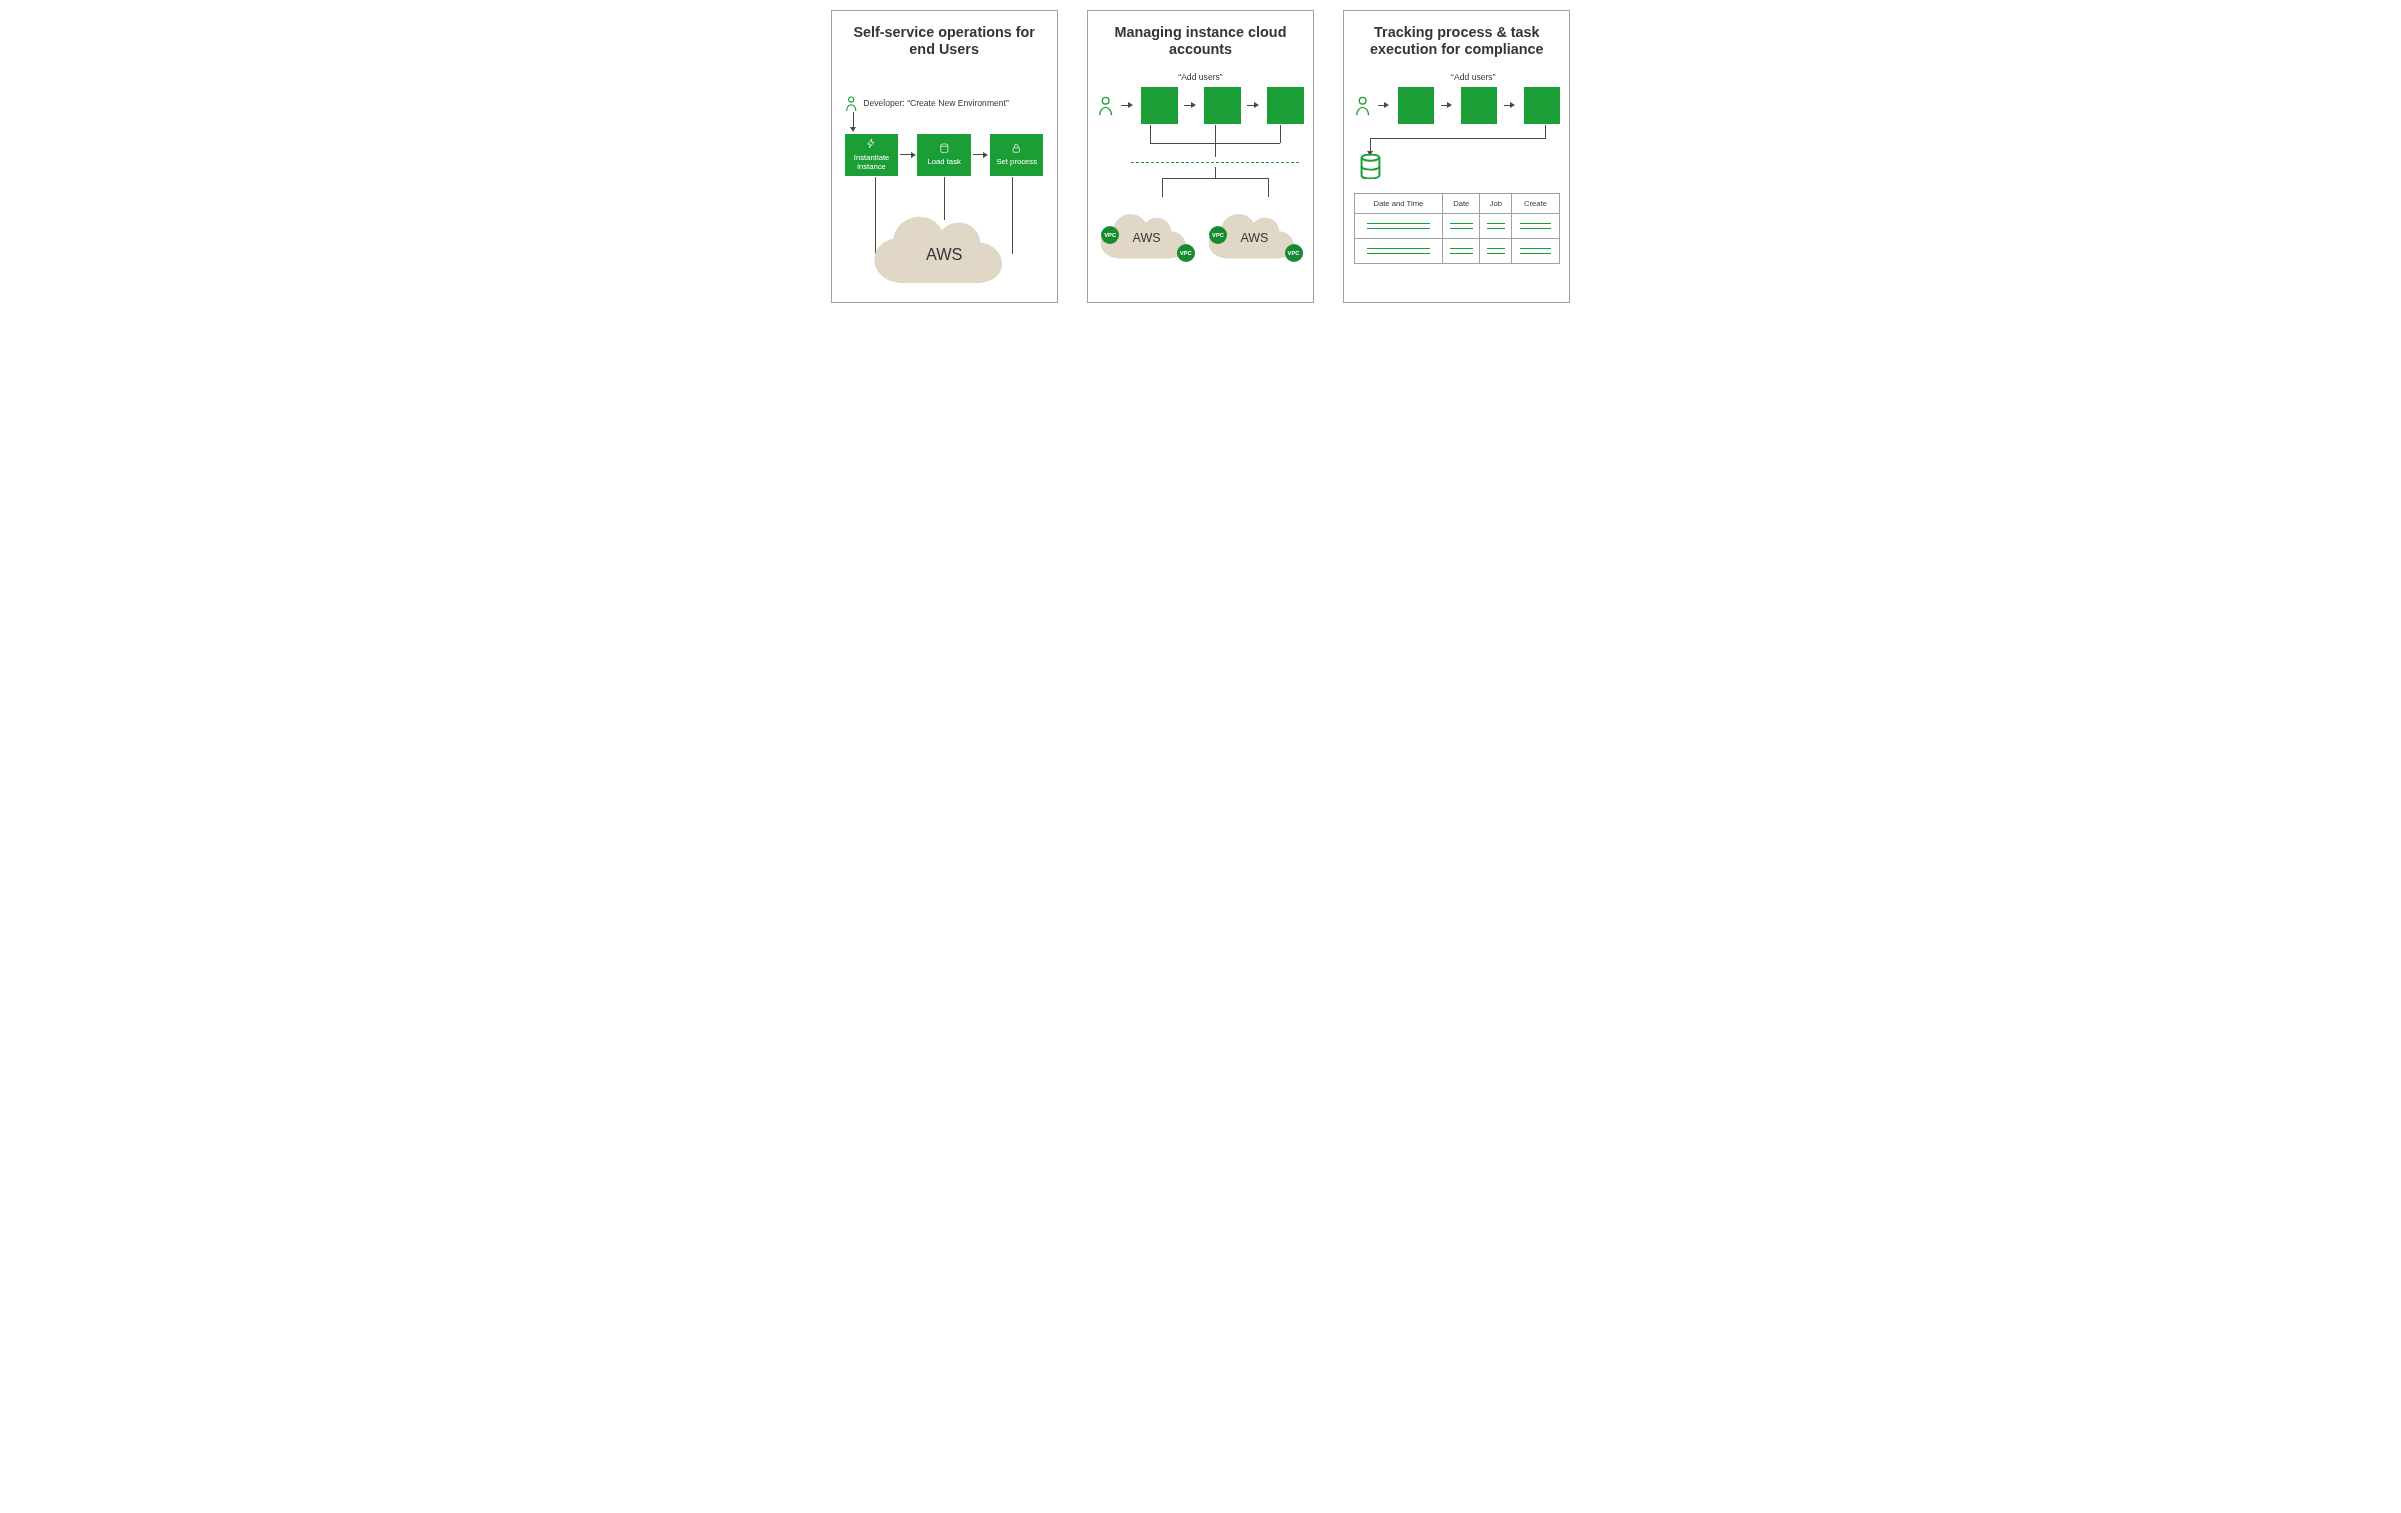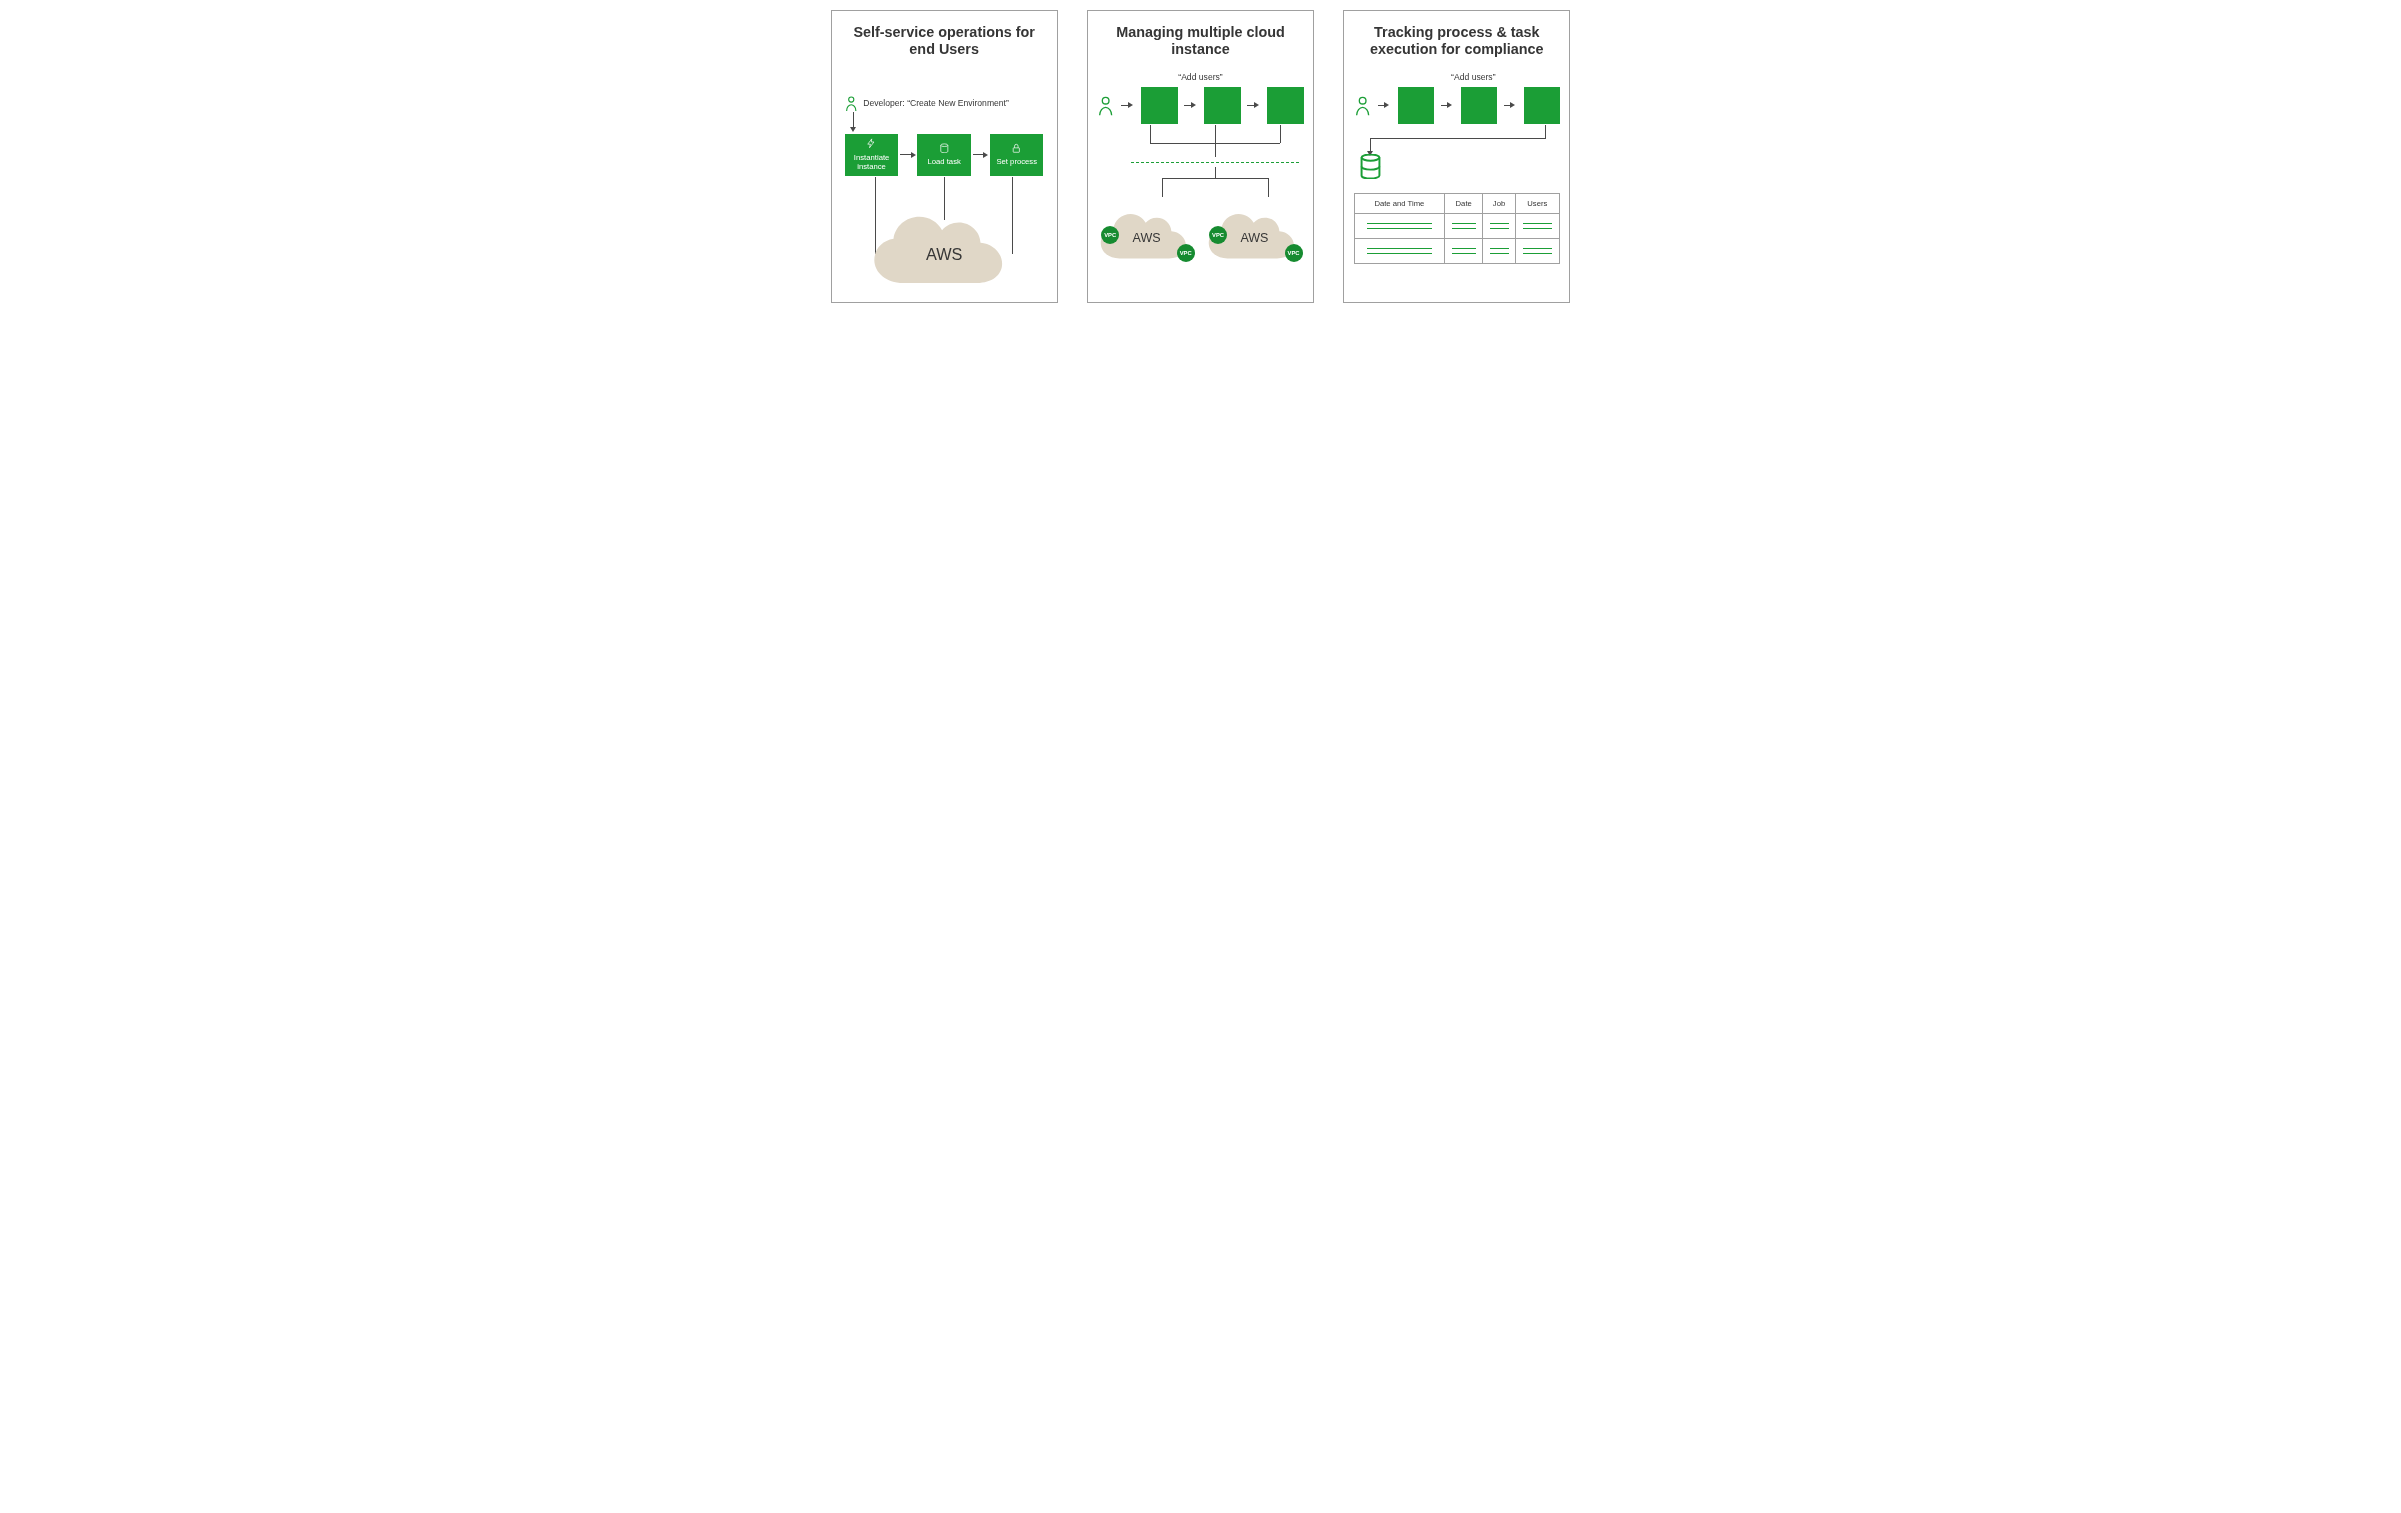--- a/index.html
+++ b/index.html
@@ -206,21 +206,21 @@
         <svg class="cloud-shape" viewBox="0 0 310 160">
           <path d="M70 150c-35 0-60-22-60-48 0-22 16-40 40-44 3-26 26-46 54-46 20 0 38 11 47 28 8-10 21-16 35-16 24 0 44 19 45 42 25 2 45 21 45 44 0 24-22 40-52 40z" fill="#e0d7c7"></path>
         </svg>
         <div class="cloud-label">AWS</div>
       </div>
 
     </div>
   </div>
 
   <div class="panel">
-    <div class="panel-title">Managing multiple cloud instance</div>
+    <div class="panel-title">Managing instance cloud accounts</div>
     <div class="diagram">
 
       <div class="p2-caption">“Add users”</div>
 
       <div class="p2-row">
         <span class="user-icon-big p2-user">
           <svg viewBox="0 0 24 30">
               <circle cx="12" cy="7" r="5" fill="none" stroke="#1b9e36" stroke-width="2"></circle>
               <path d="M3 29c0-7 4.5-12 9-12s9 5 9 12" fill="none" stroke="#1b9e36" stroke-width="2"></path>
             </svg>
@@ -311,21 +311,21 @@
             <path d="M2 14c0 2 4.5 3.5 10 3.5S22 16 22 14"></path>
           </svg>
       </div>
 
       <table class="tbl">
         <thead>
           <tr>
             <th>Date and Time</th>
             <th>Date</th>
             <th>Job</th>
-            <th>Users</th>
+            <th>Create</th>
           </tr>
         </thead>
         <tbody>
           <tr>
             <td>
                 <div class="bar-lines">
                   <span></span>
                   <span></span>
                 </div>
               </td>

